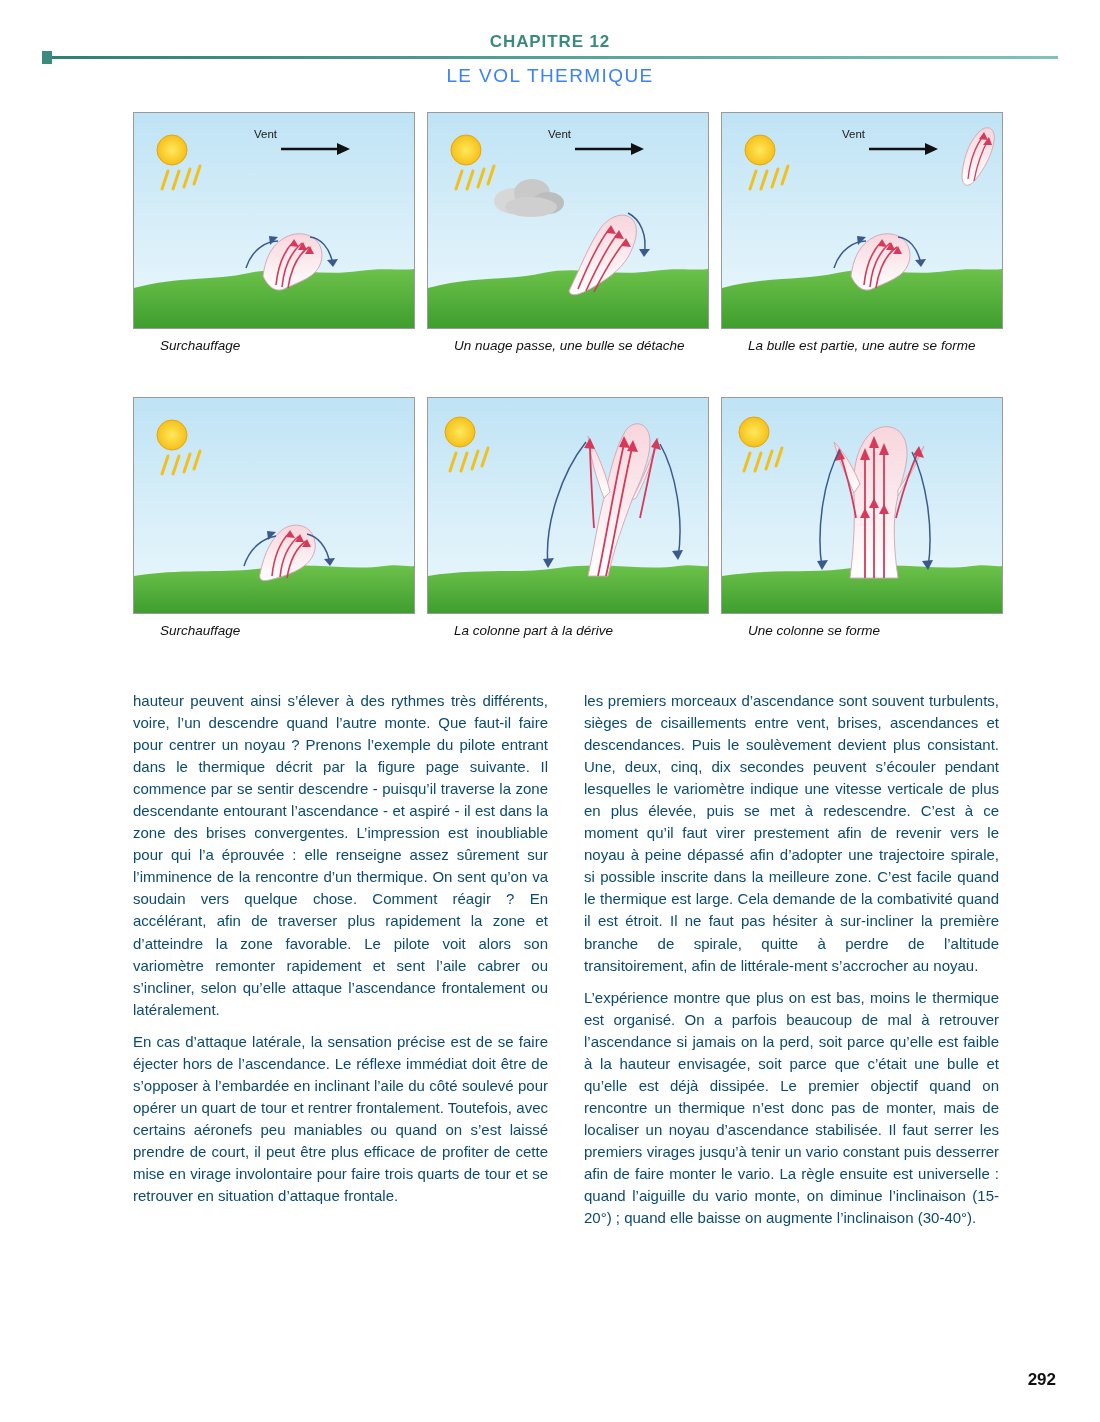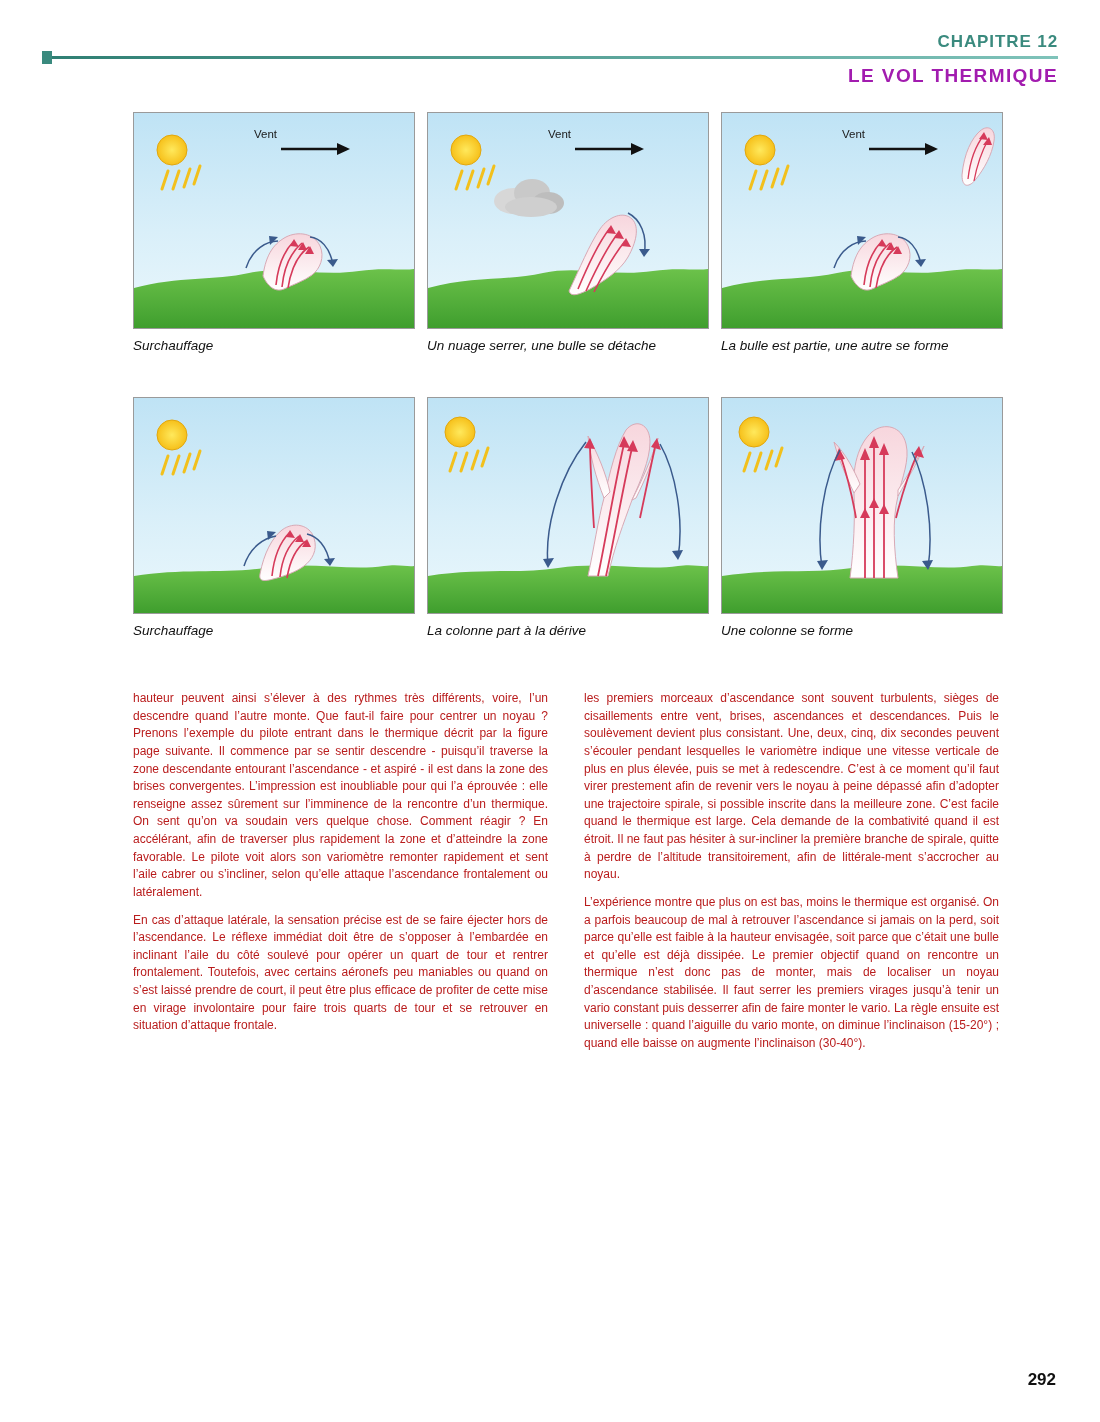--- a/index.html
+++ b/index.html
@@ -18,21 +18,21 @@
 
   
   .header {
     position: absolute;
     top: 32px;
     left: 42px;
     right: 42px;
     height: 62px;
   }
   .header-texts {
-    text-align: right;
+    text-align: center;
   }
   .chapter-num {
     font-size: 17px;
     letter-spacing: 0.9px;
     color: #3a8a7e;
     font-weight: 700;
   }
   .header-rule {
     margin-top: 4px;
     height: 3px;
@@ -45,22 +45,22 @@
     left: 0;
     top: -5px;
     width: 10px;
     height: 13px;
     background: #3a8a7e;
   }
   .chapter-title {
     margin-top: 6px;
     font-size: 19px;
     letter-spacing: 1.4px;
-    color: #a21caf;
-    font-weight: 700;
+    color: #3b82f6;
+    font-weight: 400;
   }
 
   
   .figures {
     position: absolute;
     top: 112px;
     left: 133px;
     width: 867px;
   }
   .fig-row {
@@ -79,42 +79,43 @@
     border: 1px solid #9a9a9a;
     position: relative;
     overflow: hidden;
     background: linear-gradient(to bottom, #bfe3f5 0%, #d9eff9 55%, #eaf7fc 100%);
   }
   .fig-caption {
     margin-top: 9px;
     font-size: 13.5px;
     font-style: italic;
     color: #111;
+    margin-left: 27px;
   }
   .wind-label {
     position: absolute;
     font-size: 11.5px;
     color: #1a1a1a;
   }
 
   
   .body-cols {
     position: absolute;
     top: 690px;
     left: 133px;
     width: 867px;
     display: flex;
     gap: 36px;
   }
   .col {
     width: 415px;
-    font-size: 12px;
+    font-size: 15px;
     line-height: 1.47;
     text-align: justify;
-    color: #b91c1c;
+    color: #0c4a6e;
   }
   .col p {
     margin: 0;
   }
   .col p + p {
     margin-top: 10px;
   }
 
   .page-number {
     position: absolute;
@@ -247,21 +248,21 @@
             <polygon points="191,117 196,126 186,125"></polygon>
             <polygon points="198,125 203,134 193,133"></polygon>
           </g>
           <g stroke="#3a5a8c" stroke-width="1.5" fill="none">
             <path d="M216,142 C220,122 212,106 200,100"></path>
           </g>
           <polygon points="216,144 222,136 211,136" fill="#3a5a8c"></polygon>
         </svg>
         <div class="wind-label" style="left:120px; top:15px;">Vent</div>
       </div>
-      <div class="fig-caption">Un nuage serrer, une bulle se détache</div>
+      <div class="fig-caption">Un nuage passe, une bulle se détache</div>
     </div>
 
     <div class="fig">
       <div class="fig-frame">
         <svg width="280" height="215" viewBox="0 0 280 215">
           <defs>
             <radialGradient id="sunG3" cx="50%" cy="50%" r="50%">
               <stop offset="0%" stop-color="#ffe95c"></stop>
                 <stop offset="100%" stop-color="#f6c01a"></stop>
             </radialGradient>

